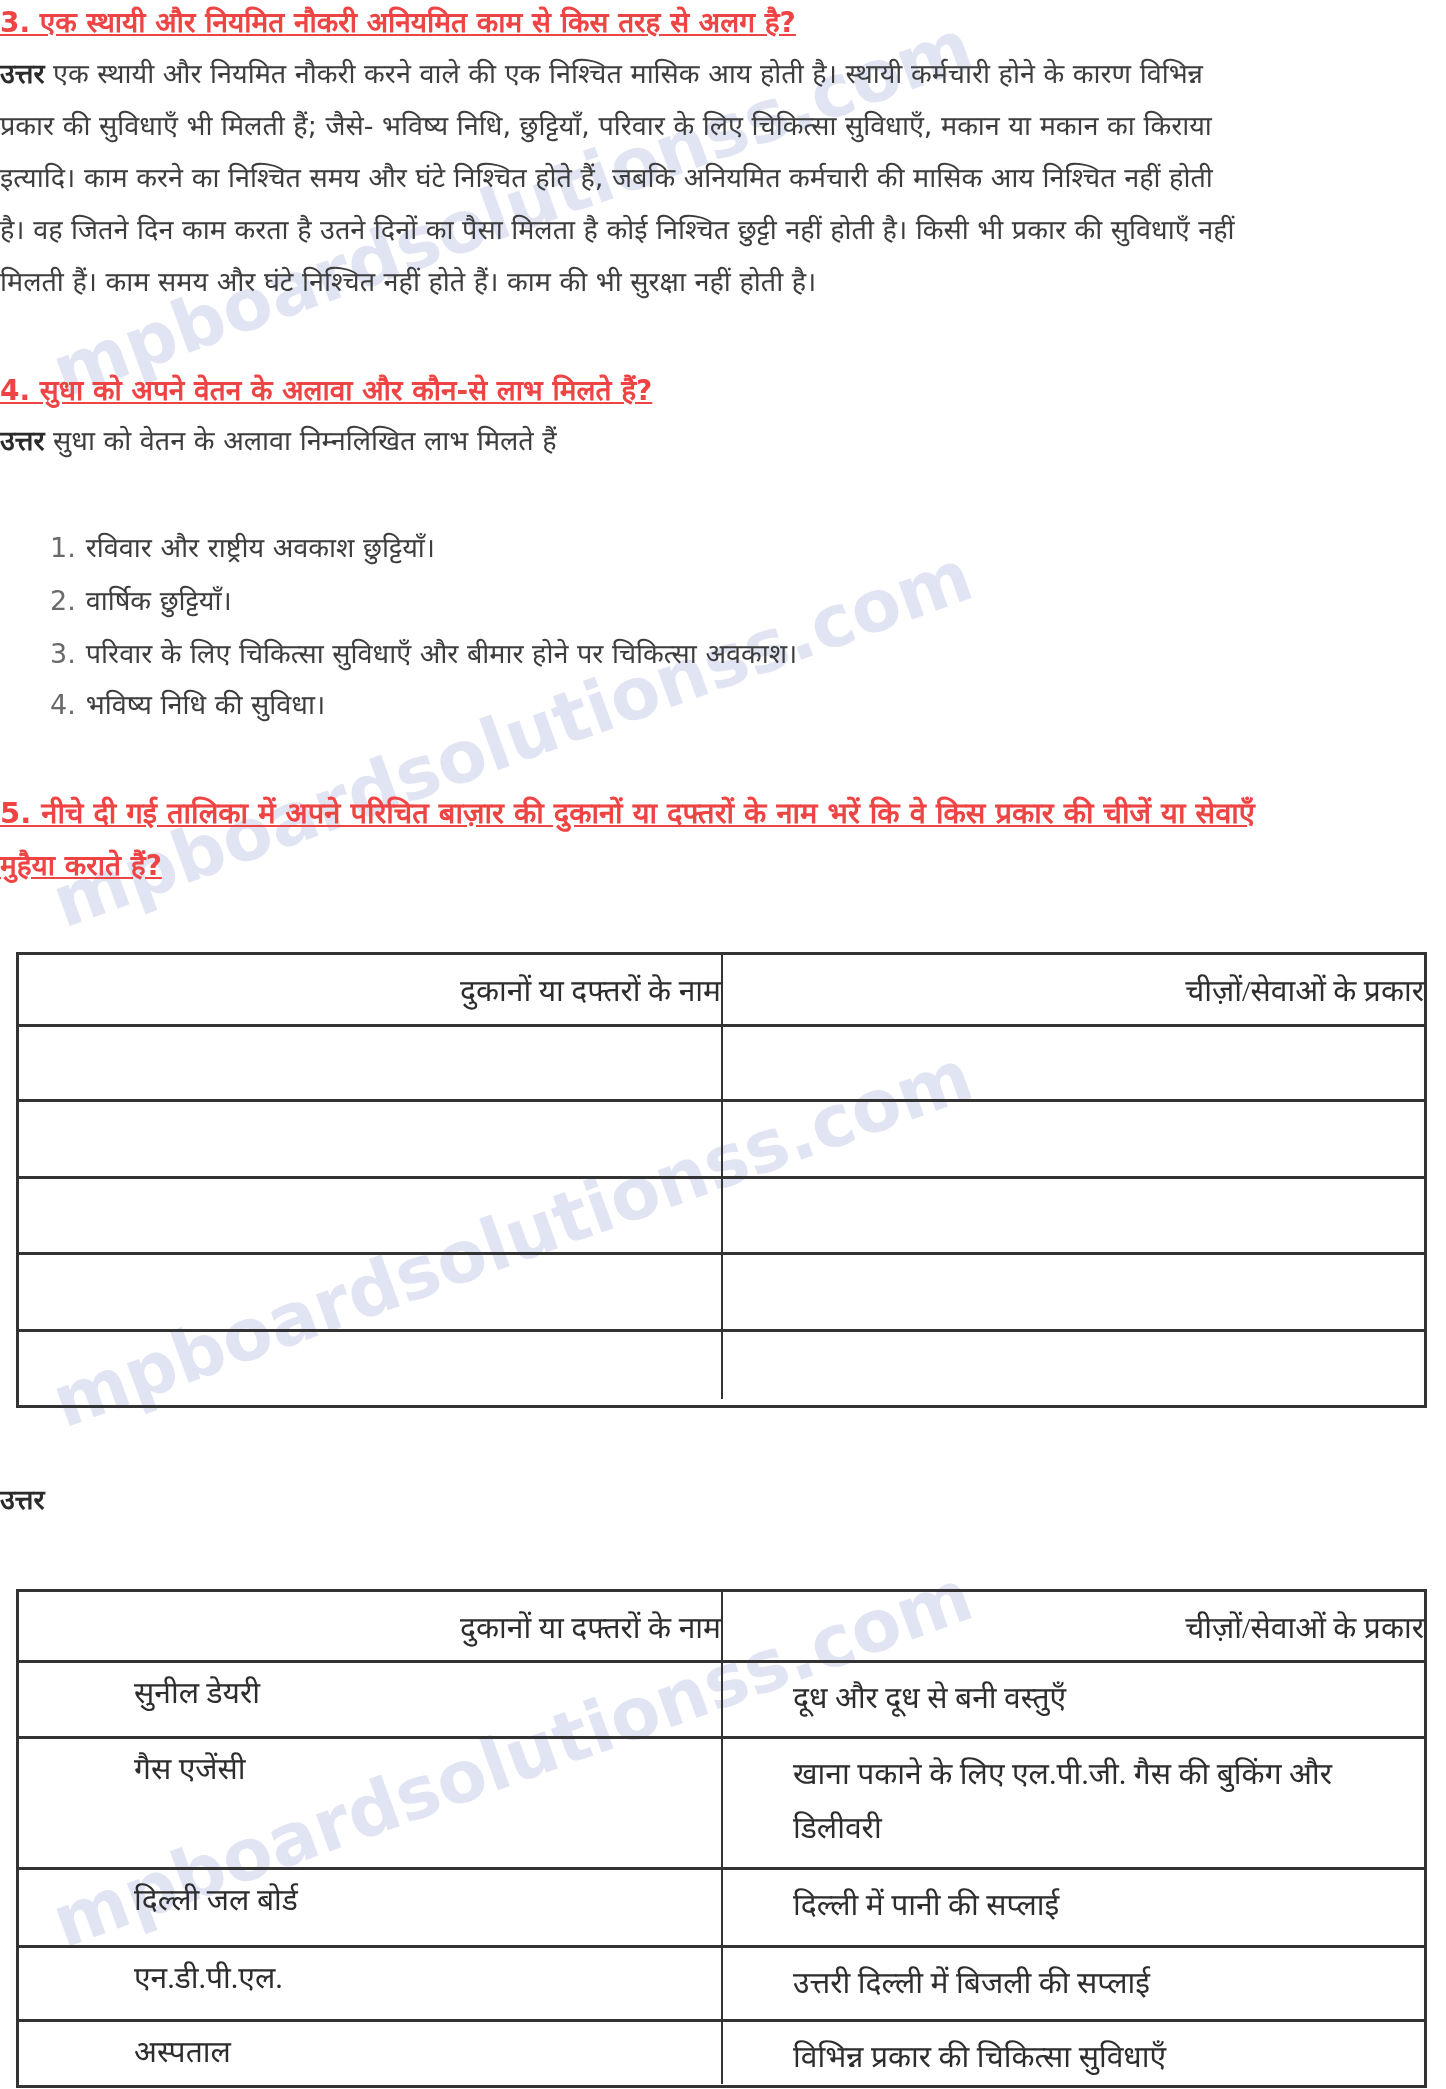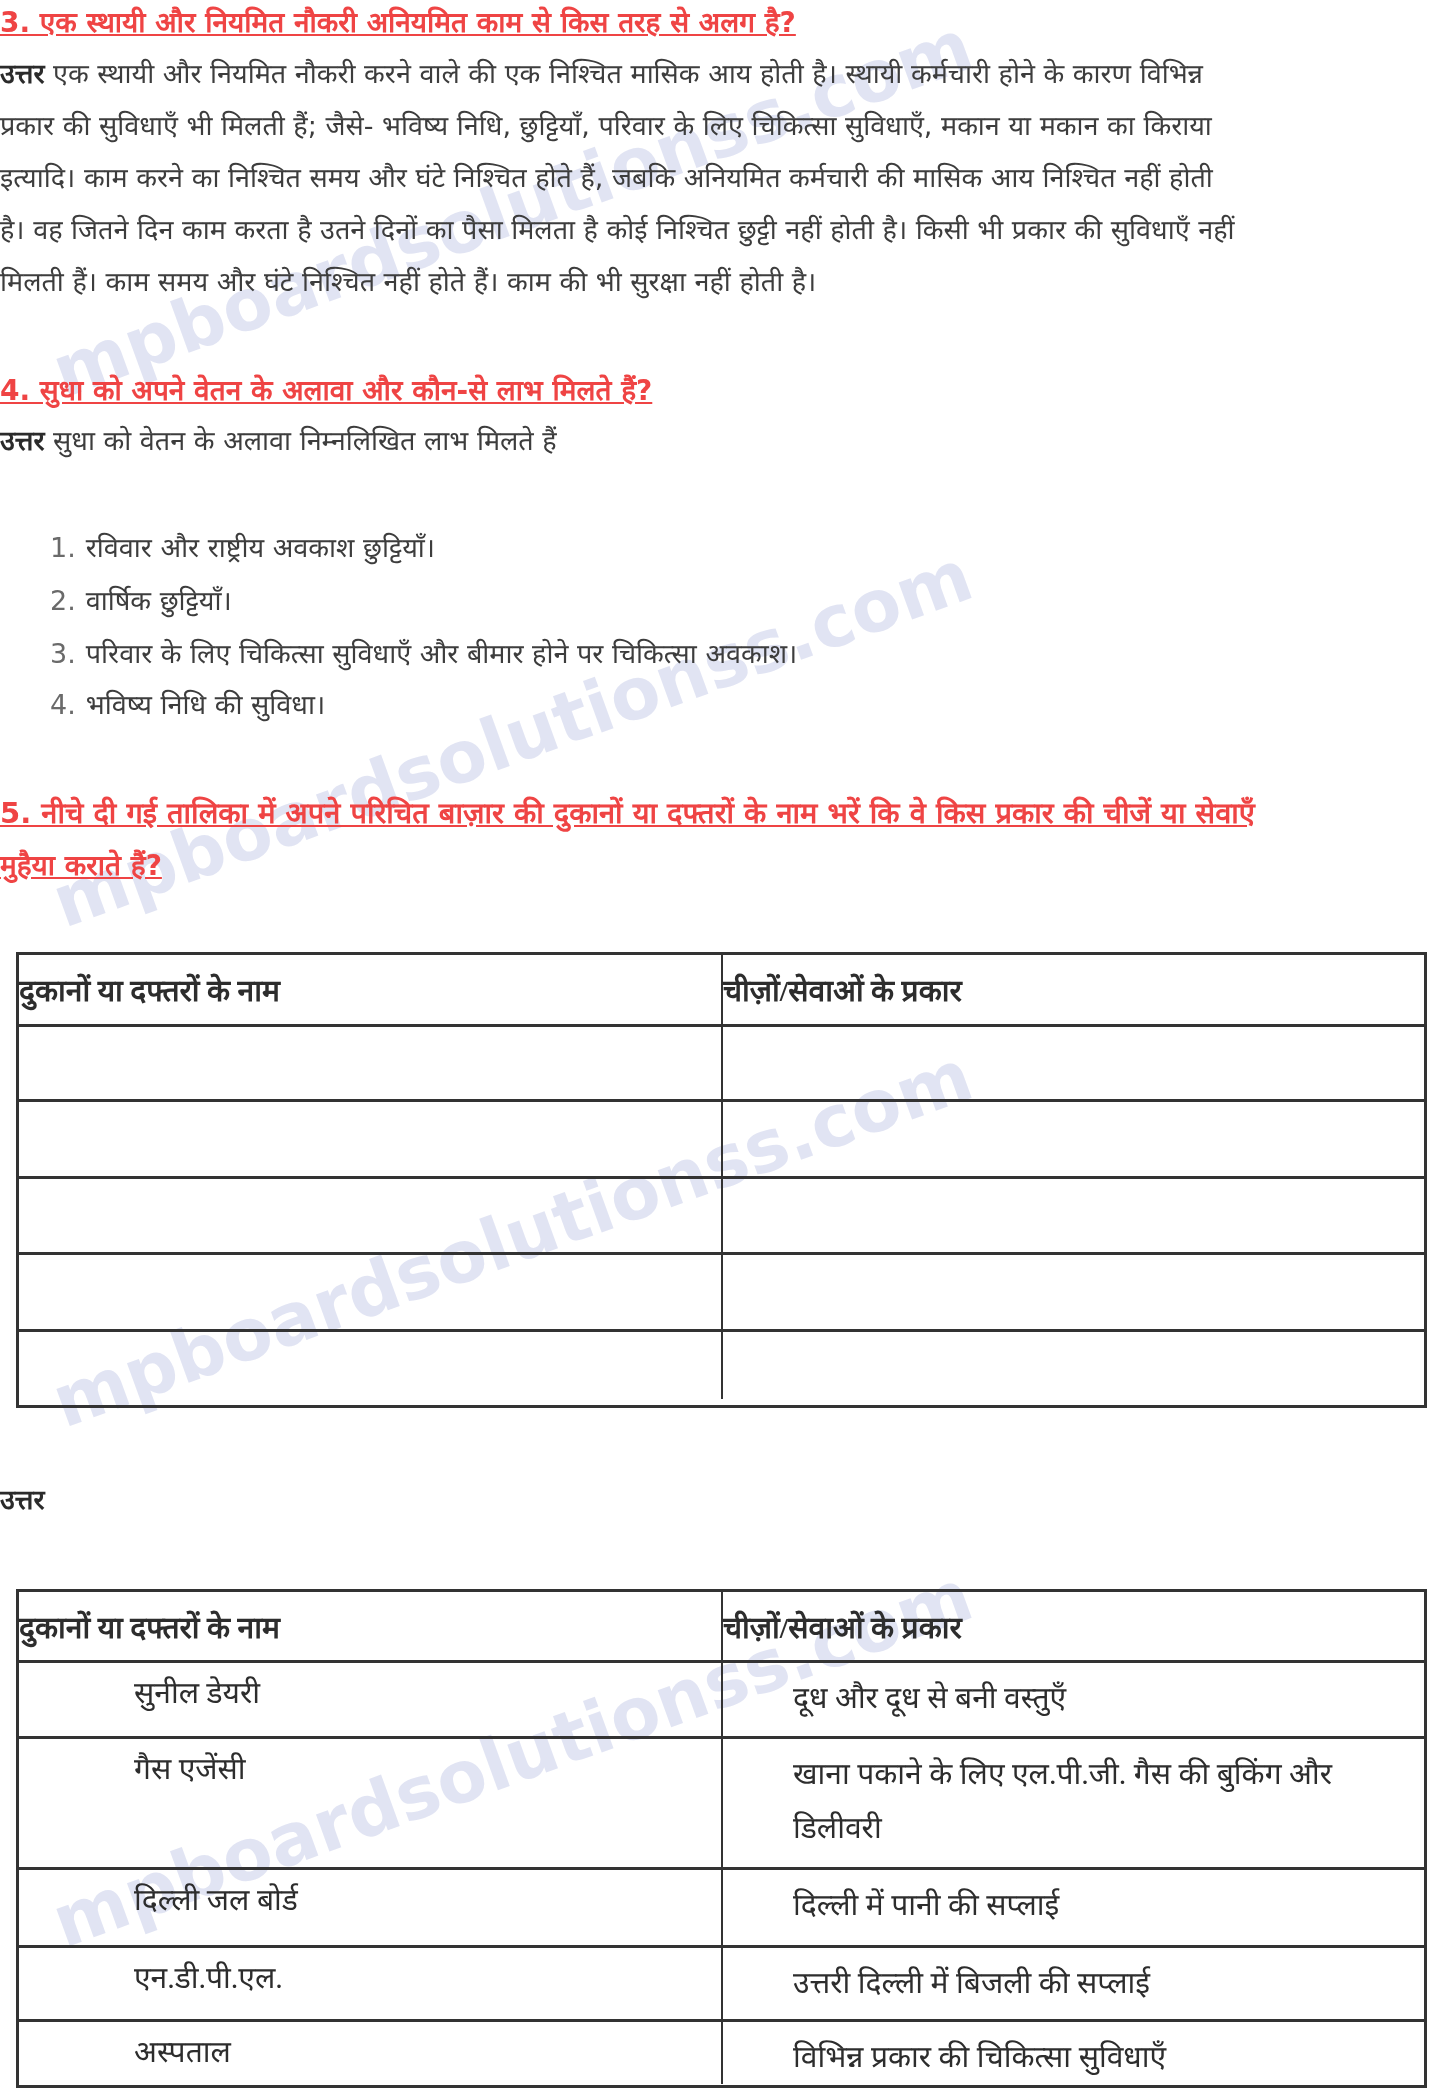--- a/index.html
+++ b/index.html
@@ -14,21 +14,21 @@
   .para .lbl { font-weight: bold; color: #2b2b2b; }
   .line { white-space: nowrap; display: block; height: 52px; overflow: hidden; }
   .li { font-size: 27px; color: #3d3d3d; white-space: nowrap; left: 50px; }
   .li .num { color: #6a6a6a; margin-right: 10px; }
   .tbl { position: absolute; left: 16px; width: 1405px; border: 3px solid #333; border-collapse: collapse; }
   .tbl .row { display: flex; border-top: 3px solid #333; box-sizing: border-box; }
   .tbl .row:first-child { border-top: none; }
   .tbl .cell { box-sizing: border-box; font-family: "Liberation Serif", "DejaVu Serif", serif; font-size: 30px; color: #2d2d2d; }
   .tbl .c1 { width: 704px; border-right: 2px solid #333; }
   .tbl .c2 { flex: 1; }
-  .tbl .hdr .cell { text-align: left; padding-top: 14px; font-weight: bold; }
+  .tbl .hdr .cell { text-align: right; padding-top: 14px; font-weight: normal; }
   .tbl2 .body .c1 { padding: 14px 0 0 115px; }
   .tbl2 .body .c2 { padding: 31px 40px 0 70px; line-height: 54px; }
   .tbl2 .body .cell { padding-top: 8px; }
   .answer-label { font-weight: bold; font-size: 27px; color: #2b2b2b; }
   .wm {
     position: absolute; font-family: "DejaVu Sans", sans-serif; font-size: 72px;
     color: rgba(120,130,200,0.22); transform: rotate(-20deg); transform-origin: left bottom;
     white-space: nowrap; pointer-events: none; font-weight: bold;
   }
 </style>

